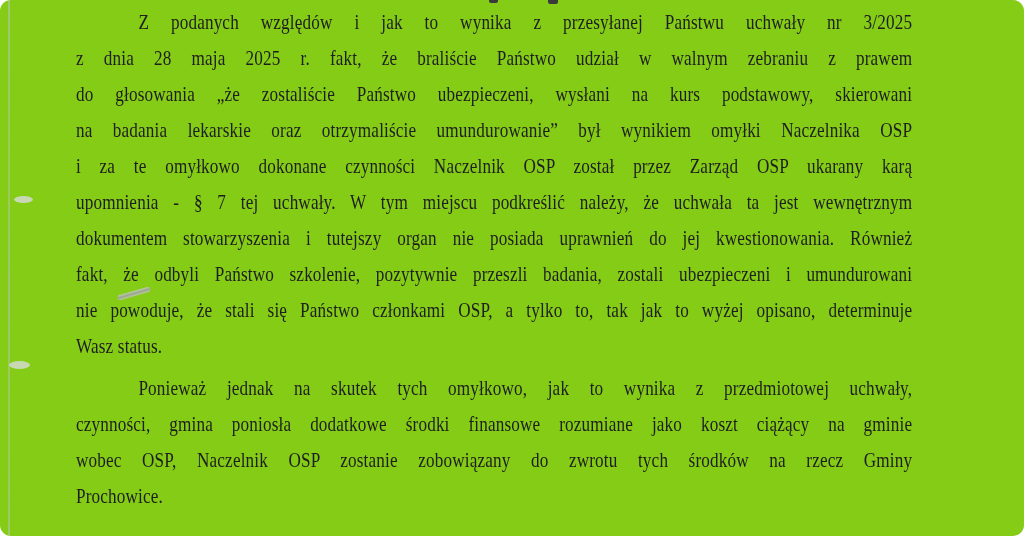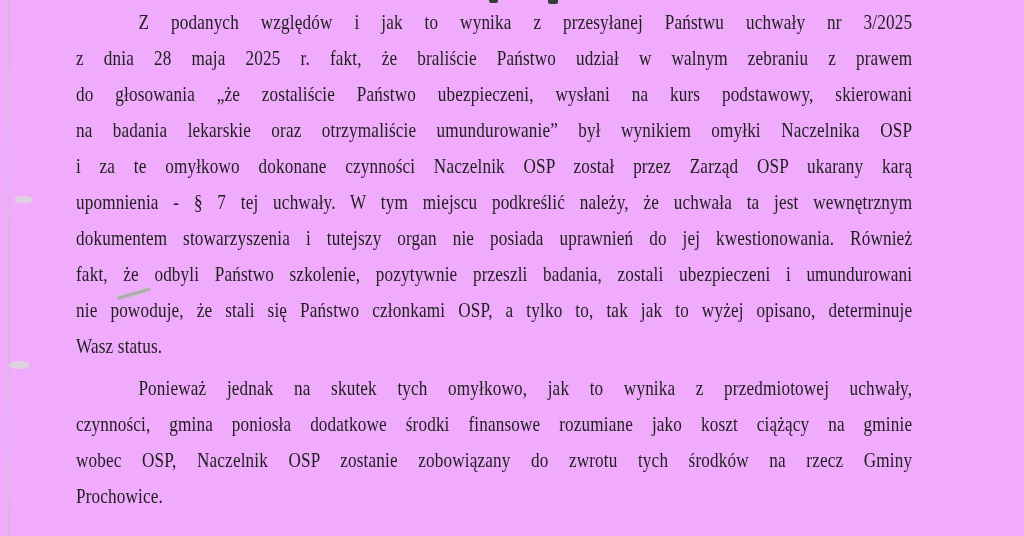--- a/index.html
+++ b/index.html
@@ -4,24 +4,25 @@
 <style>
   html, body {
     margin: 0;
     padding: 0;
     background: #ffffff;
   }
   .page {
     position: relative;
     width: 1024px;
     height: 536px;
-    background: #f0abfc;
+    background: #84cc16;
     overflow: hidden;
     font-family: "Liberation Serif", "DejaVu Serif", serif;
     color: #1e1e1e;
+    border-radius: 11px;
   }
   
   .textblock {
     position: absolute;
     left: 76px;
     top: 4px;
     width: 1072px;
     transform: scaleX(0.78);
     transform-origin: 0 0;
     font-size: 22px;

